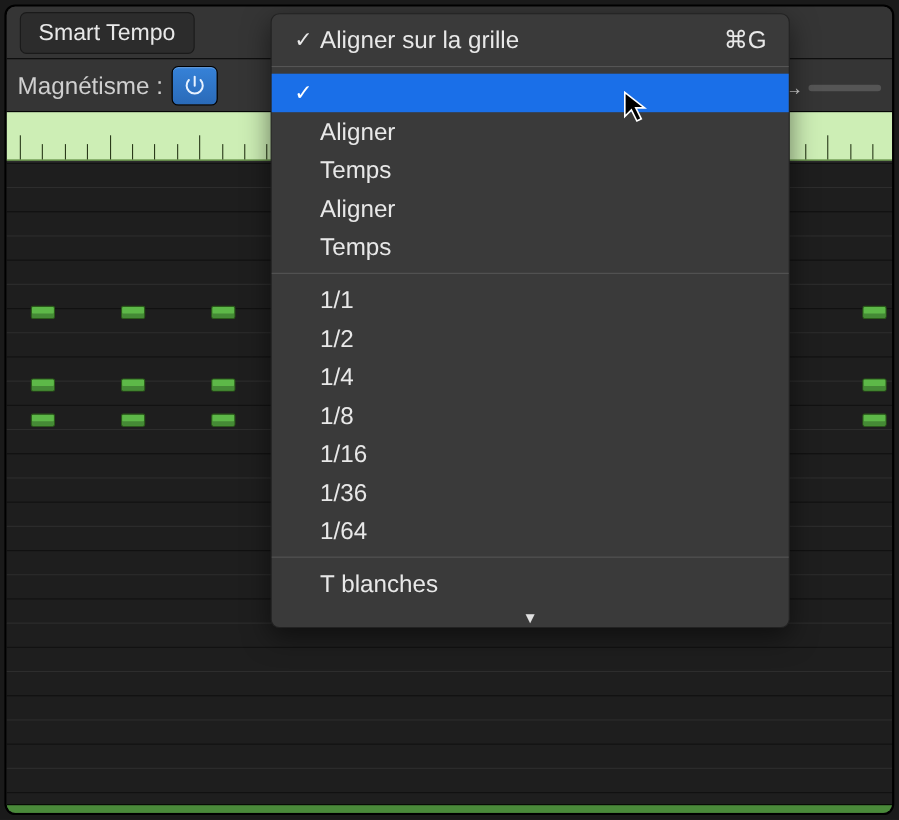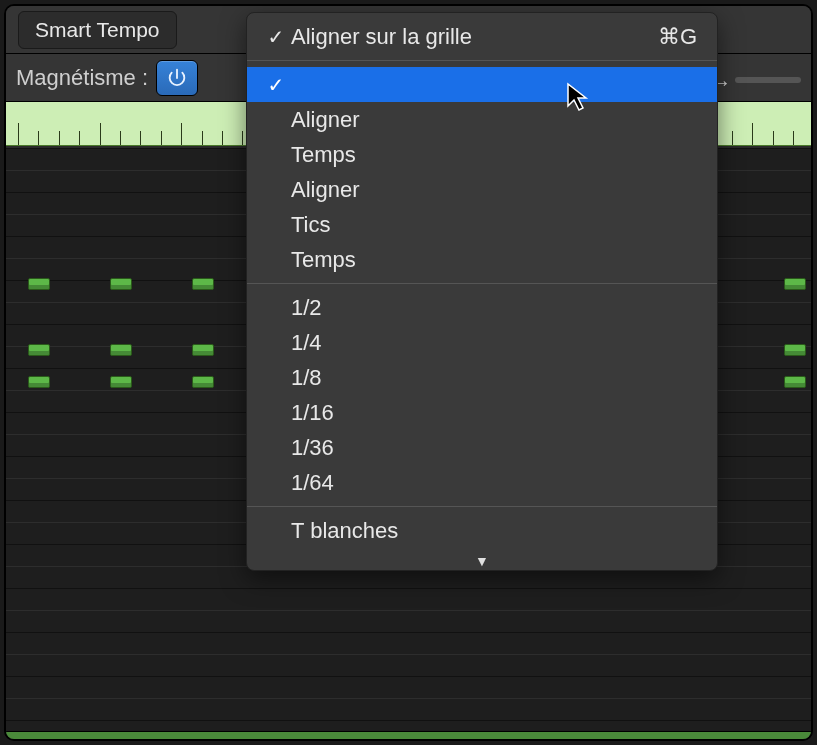--- a/index.html
+++ b/index.html
@@ -302,31 +302,31 @@
         <div class="menu-item">
           <span class="menu-check"></span>
           <span class="menu-text">Temps</span>
         </div>
         <div class="menu-item">
           <span class="menu-check"></span>
           <span class="menu-text">Aligner</span>
         </div>
         <div class="menu-item">
           <span class="menu-check"></span>
-          <span class="menu-text">Tics</span>
-        </div>
-        <div class="menu-item">
-          <span class="menu-check"></span>
           <span class="menu-text">Temps</span>
         </div>
       </div>
     <div class="menu-sep"></div>
     <div id="division-items">
         <div class="menu-item">
           <span class="menu-check"></span>
+          <span class="menu-text">1/1</span>
+        </div>
+        <div class="menu-item">
+          <span class="menu-check"></span>
           <span class="menu-text">1/2</span>
         </div>
         <div class="menu-item">
           <span class="menu-check"></span>
           <span class="menu-text">1/4</span>
         </div>
         <div class="menu-item">
           <span class="menu-check"></span>
           <span class="menu-text">1/8</span>
         </div>

